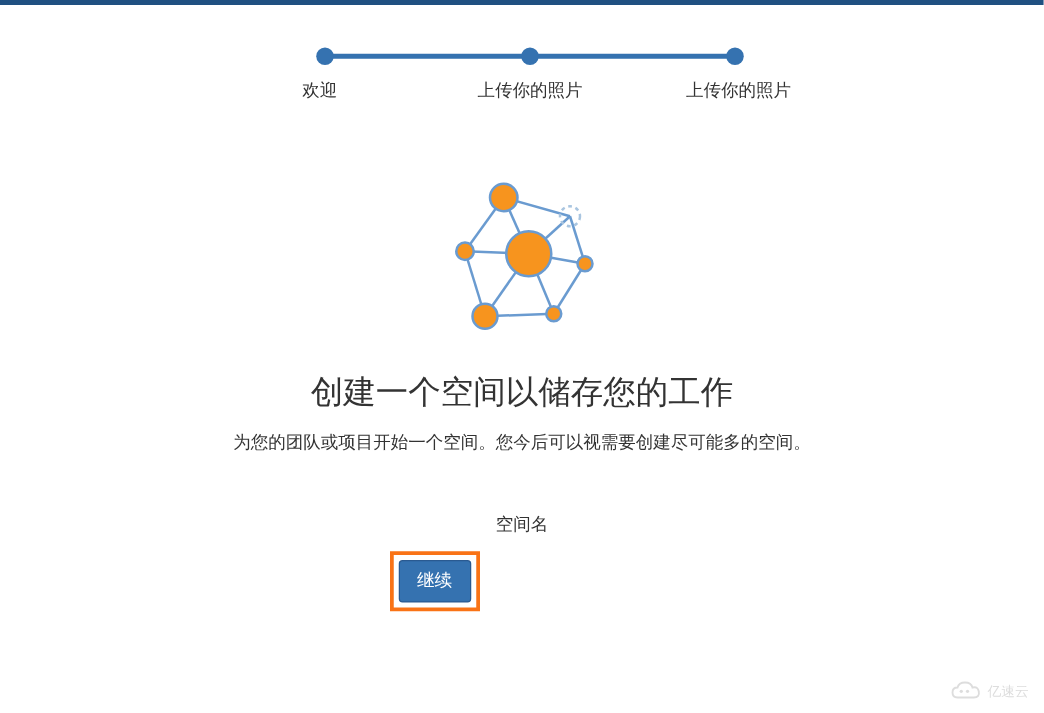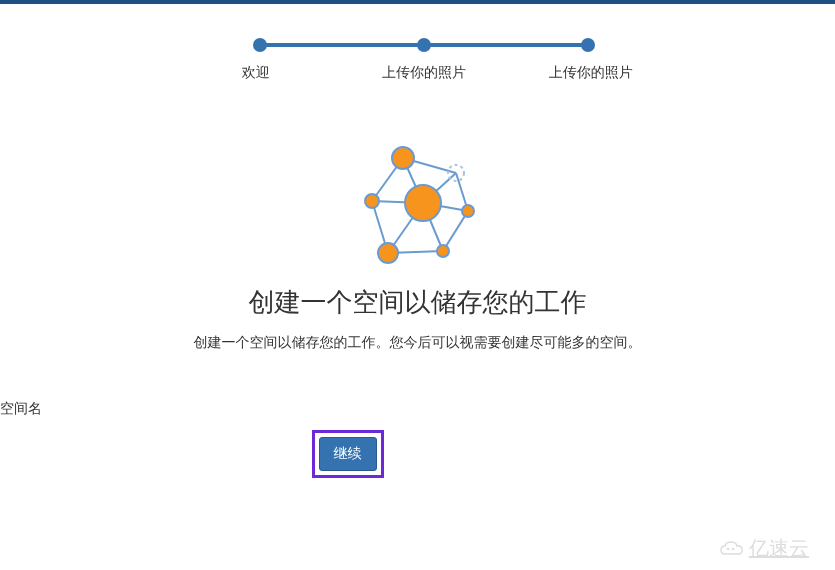--- a/index.html
+++ b/index.html
@@ -61,34 +61,34 @@
     .progress-label.l1 { left: -3px; transform: translateX(-40%); }
     .progress-label.l2 { left: 50%; transform: translateX(-50%); text-align: right; }
     .progress-label.l3 { right: -3px; transform: translateX(45%); }
     .illustration {
       display: flex;
       justify-content: center;
       margin-top: 65px;
     }
     .heading {
       text-align: center;
-      margin-top: 12px;
+      margin-top: 23px;
       font-size: 26px;
       font-weight: 400;
       color: #333;
     }
     .subheading {
       text-align: center;
       margin-top: 14px;
       font-size: 14px;
       color: #333;
     }
     .form-row {
       display: flex;
-      justify-content: space-between;
+      justify-content: center;
       align-items: center;
       margin-top: 48px;
       gap: 14px;
     }
     .field-label {
       font-size: 14px;
       color: #333;
     }
     .text-input {
       width: 272px;
@@ -100,44 +100,43 @@
       outline: none;
       font-family: inherit;
     }
     .button-row {
       display: flex;
       justify-content: center;
       margin-top: 12px;
       margin-left: -140px;
     }
     .submit-wrapper {
-      border: 3px solid #6d28d9;
+      border: 3px solid #f97316;
       padding: 4px;
       display: inline-block;
     }
     .submit-btn {
       background: #3572b0;
       color: #fff;
       border: 1px solid #2a5a91;
       padding: 7px 14px;
       font-size: 14px;
       cursor: pointer;
       font-family: inherit;
       border-radius: 3px;
     }
     .watermark {
       position: absolute;
       bottom: 8px;
-      right: 26px;
+      right: 12px;
       color: #ddd;
-      font-size: 20px;
+      font-size: 11px;
       display: flex;
       align-items: center;
       gap: 4px;
-      text-decoration: underline;
     }
     .watermark-icon {
       width: 26px;
       height: 18px;
       display: inline-block;
     }
   </style>
 </head>
 <body>
 
@@ -173,21 +172,21 @@
     <circle cx="108" cy="30" r="8" fill="none" stroke="#a9c5e0" stroke-width="2" stroke-dasharray="3,3"></circle>
     <circle cx="24" cy="58" r="7" fill="#f7941e" stroke="#6a9bd0" stroke-width="2"></circle>
     <circle cx="75" cy="60" r="18" fill="#f7941e" stroke="#6a9bd0" stroke-width="2"></circle>
     <circle cx="120" cy="68" r="6" fill="#f7941e" stroke="#6a9bd0" stroke-width="2"></circle>
     <circle cx="40" cy="110" r="10" fill="#f7941e" stroke="#6a9bd0" stroke-width="2"></circle>
     <circle cx="95" cy="108" r="6" fill="#f7941e" stroke="#6a9bd0" stroke-width="2"></circle>
   </svg>
 </div>
 
 <h1 class="heading">创建一个空间以储存您的工作</h1>
-<p class="subheading">创建一个空间以储存您的工作。您今后可以视需要创建尽可能多的空间。</p>
+<p class="subheading">为您的团队或项目开始一个空间。您今后可以视需要创建尽可能多的空间。</p>
 
 <div class="form-row">
   <label class="field-label">空间名</label>
 </div>
 
 <div class="button-row">
   <div class="submit-wrapper">
     <button class="submit-btn">继续</button>
   </div>
 </div>

